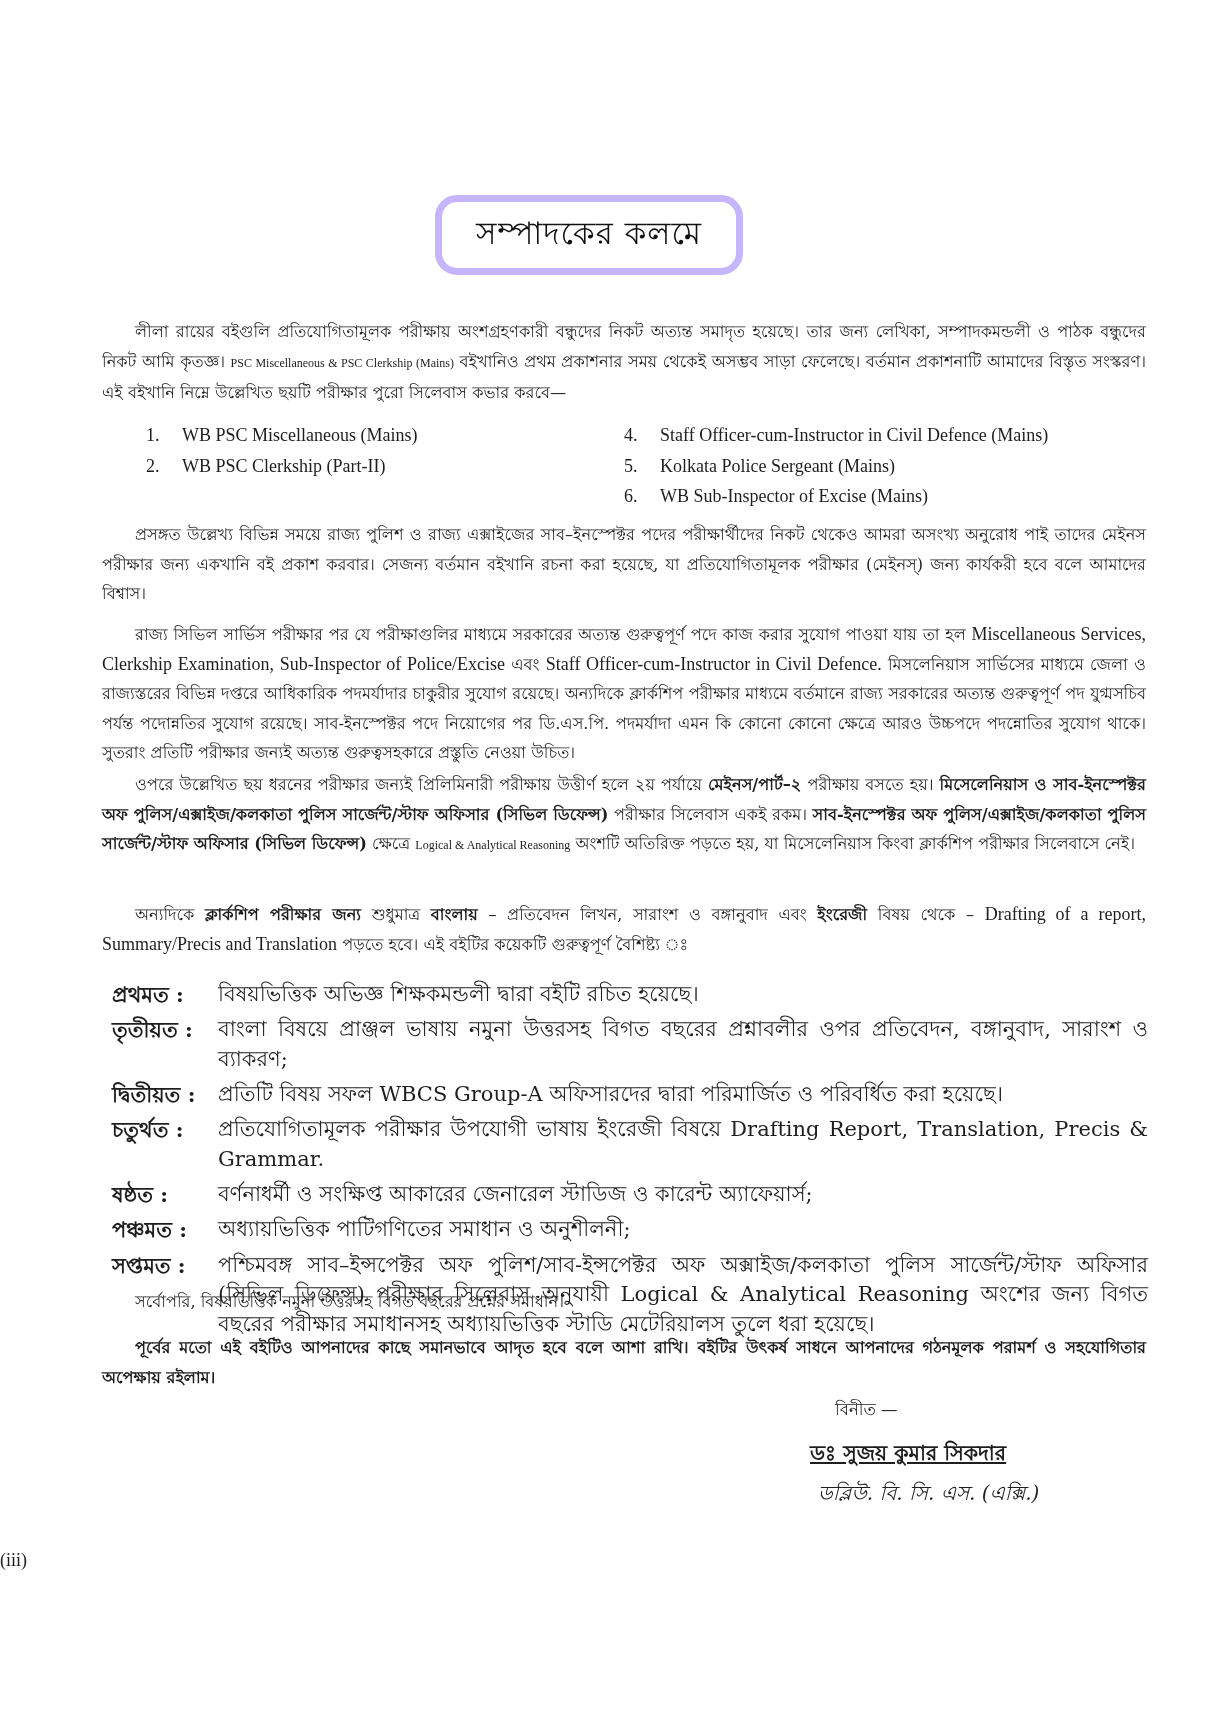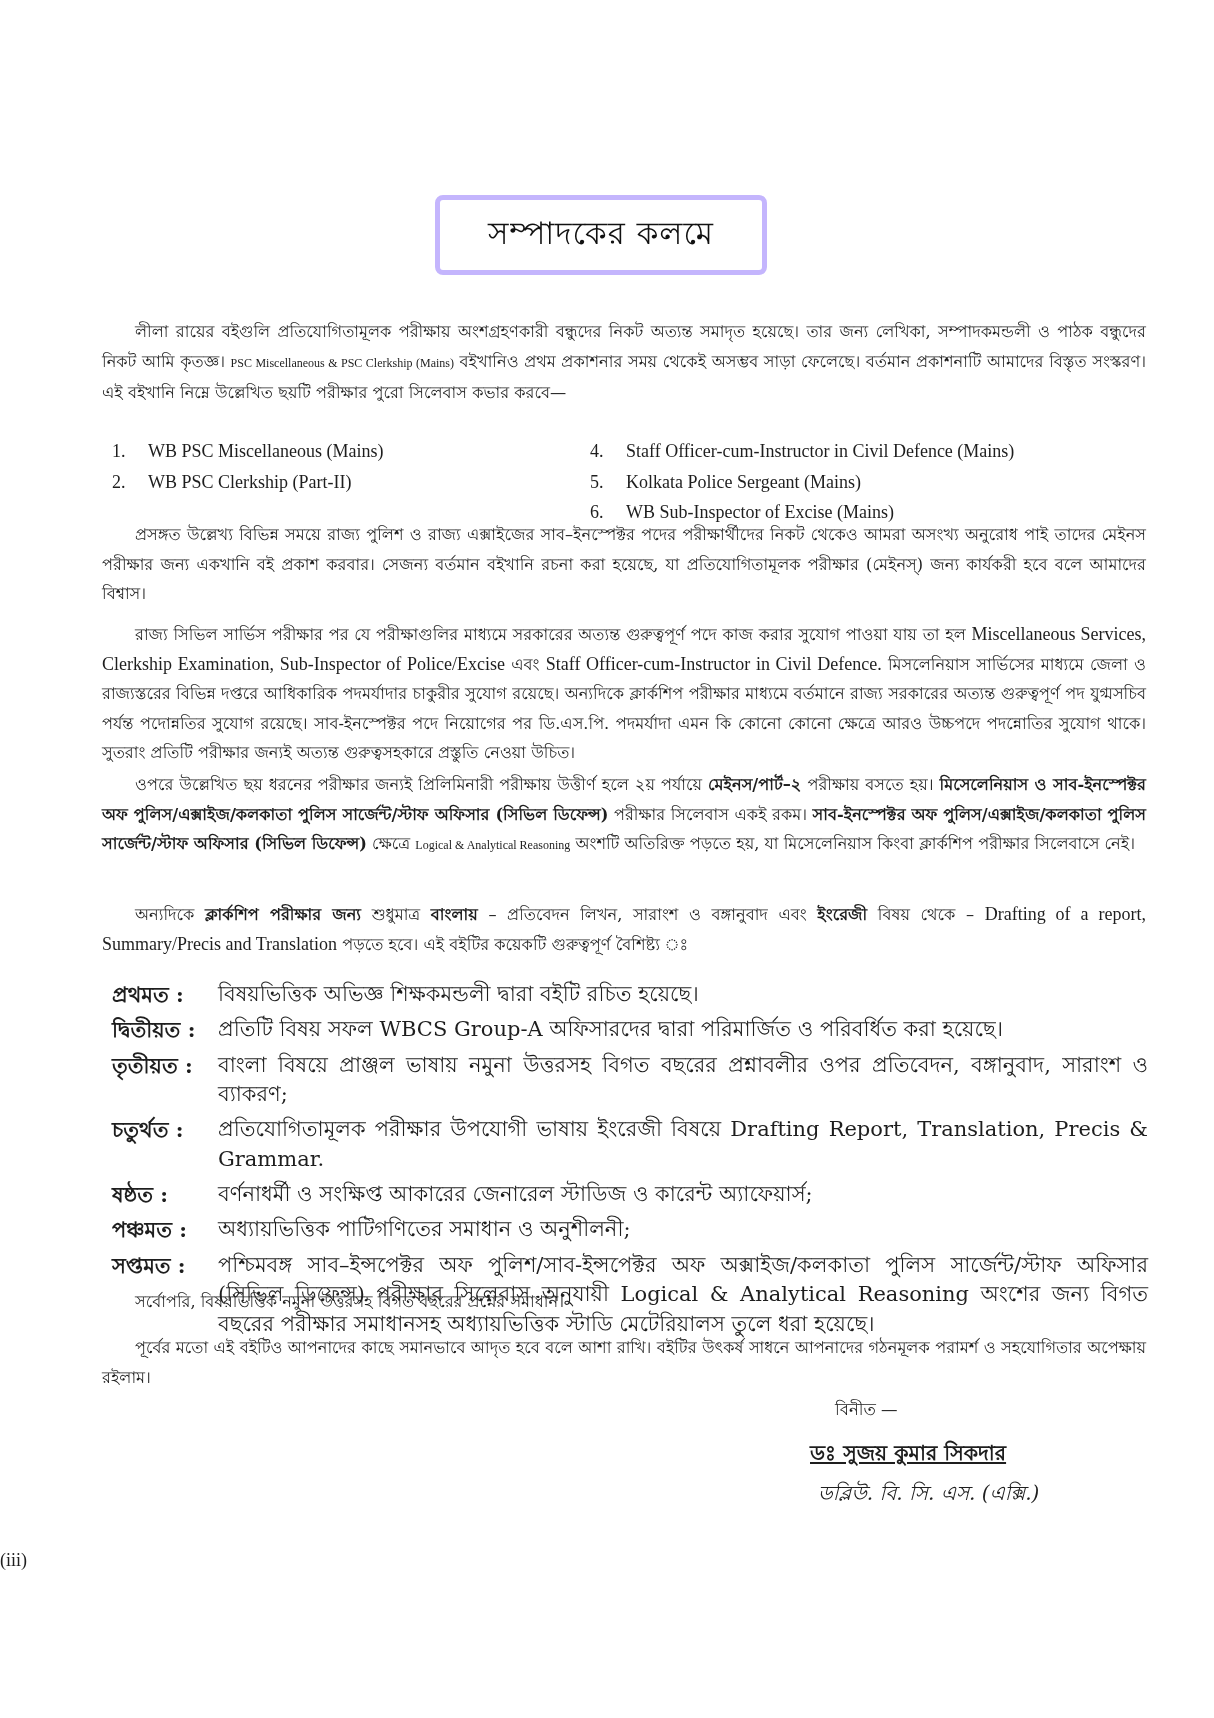--- a/index.html
+++ b/index.html
@@ -4,38 +4,38 @@
 <style>
   html, body { margin: 0; padding: 0; background: #ffffff; }
   body {
     width: 1214px; height: 1718px; position: relative; overflow: hidden;
     font-family: "DejaVu Serif", "Liberation Serif", serif;
     color: #1e1e1e;
   }
   .page { position: absolute; left: 0; top: 0; width: 1214px; height: 1718px; }
 
   .title-box {
-    position: absolute; left: 435px; top: 195px; width: 332px; height: 80px;
-    border: 5px solid #c4b5fd; border-radius: 8px; box-sizing: border-box;
+    position: absolute; left: 435px; top: 195px; width: 308px; height: 80px;
+    border: 7px solid #c4b5fd; border-radius: 22px; box-sizing: border-box;
     display: flex; align-items: center; justify-content: center;
     background: #fff;
   }
   .title-text { font-size: 31px; font-family: "DejaVu Sans", sans-serif; letter-spacing: 1px; color: #111; }
 
   .text-block {
     position: absolute; left: 102px; width: 1044px;
     font-size: 16.2px; line-height: 29.5px; text-align: justify;
   }
   .indent { text-indent: 33px; }
   .b { font-weight: bold; }
   .latin { font-family: "Liberation Serif", serif; font-size: 18px; }
   .latin-b { font-family: "Liberation Serif", serif; font-size: 12px; font-weight: normal; }
 
   .exam-list { position: absolute; left: 112px; top: 420px; width: 1000px; font-family: "Liberation Serif", serif; font-size: 18px; }
-  .exam-col { position: absolute; top: 16px; }
+  .exam-col { position: absolute; top: 0; margin-left: 34px; }
   .exam-item { height: 30.5px; line-height: 30.5px; white-space: nowrap; }
   .exam-num { display: inline-block; width: 36px; }
 
   .feature-list { position: absolute; left: 112px; top: 980px; width: 1036px; font-size: 21px; }
   .feature-row { display: flex; line-height: 29.5px; margin-bottom: 5.8px; }
   .feature-label { width: 106px; flex: none; font-weight: bold; }
   .feature-text { flex: 1; text-align: justify; }
 
   .signoff { position: absolute; left: 810px; top: 1397px; width: 280px; }
   .sig-closing { font-size: 16.5px; margin-left: 25px; }
@@ -82,26 +82,26 @@
   <div class="text-block indent" style="top:900px;">
     <span>অন্যদিকে </span><span class="b">ক্লার্কশিপ পরীক্ষার জন্য</span><span> শুধুমাত্র </span><span class="b">বাংলায়</span><span> – প্রতিবেদন লিখন, সারাংশ ও বঙ্গানুবাদ এবং </span><span class="b">ইংরেজী</span><span> বিষয় থেকে – </span><span class="latin">Drafting of a report, Summary/Precis and Translation</span><span> পড়তে হবে।  এই বইটির কয়েকটি গুরুত্বপূর্ণ বৈশিষ্ট্য ঃ</span>
   </div>
 
   <div class="feature-list">
     <div class="feature-row">
         <span class="feature-label">প্রথমত :</span>
         <span class="feature-text">বিষয়ভিত্তিক অভিজ্ঞ শিক্ষকমন্ডলী দ্বারা বইটি রচিত হয়েছে।</span>
       </div>
     <div class="feature-row">
+        <span class="feature-label">তৃতীয়ত :</span>
+        <span class="feature-text">বাংলা বিষয়ে প্রাঞ্জল ভাষায় নমুনা উত্তরসহ বিগত বছরের প্রশ্নাবলীর ওপর প্রতিবেদন, বঙ্গানুবাদ, সারাংশ ও ব্যাকরণ;</span>
+      </div>
+    <div class="feature-row">
         <span class="feature-label">দ্বিতীয়ত :</span>
         <span class="feature-text">প্রতিটি বিষয় সফল WBCS Group-A অফিসারদের দ্বারা পরিমার্জিত ও পরিবর্ধিত করা হয়েছে।</span>
-      </div>
-    <div class="feature-row">
-        <span class="feature-label">তৃতীয়ত :</span>
-        <span class="feature-text">বাংলা বিষয়ে প্রাঞ্জল ভাষায় নমুনা উত্তরসহ বিগত বছরের প্রশ্নাবলীর ওপর প্রতিবেদন, বঙ্গানুবাদ, সারাংশ ও ব্যাকরণ;</span>
       </div>
     <div class="feature-row">
         <span class="feature-label">চতুর্থত :</span>
         <span class="feature-text">প্রতিযোগিতামূলক পরীক্ষার উপযোগী ভাষায় ইংরেজী বিষয়ে Drafting Report, Translation, Precis &amp; Grammar.</span>
       </div>
     <div class="feature-row">
         <span class="feature-label">ষষ্ঠত :</span>
         <span class="feature-text">বর্ণনাধর্মী ও সংক্ষিপ্ত আকারের জেনারেল স্টাডিজ ও কারেন্ট অ্যাফেয়ার্স;</span>
       </div>
     <div class="feature-row">
@@ -109,21 +109,21 @@
         <span class="feature-text">অধ্যায়ভিত্তিক পাটিগণিতের সমাধান ও অনুশীলনী;</span>
       </div>
     <div class="feature-row">
         <span class="feature-label">সপ্তমত :</span>
         <span class="feature-text">পশ্চিমবঙ্গ সাব–ইন্সপেক্টর অফ পুলিশ/সাব-ইন্সপেক্টর অফ অক্সাইজ/কলকাতা পুলিস সার্জেন্ট/স্টাফ অফিসার (সিভিল ডিফেন্স) পরীক্ষার সিলেবাস অনুযায়ী Logical &amp; Analytical Reasoning অংশের জন্য বিগত বছরের পরীক্ষার সমাধানসহ অধ্যায়ভিত্তিক স্টাডি মেটেরিয়ালস তুলে ধরা হয়েছে।</span>
       </div>
   </div>
 
   <div class="text-block indent" style="top:1287px;">সর্বোপরি, বিষয়ভিত্তিক নমুনা উত্তরসহ বিগত বছরের প্রশ্নের সমাধান।</div>
 
-  <div class="text-block indent" style="top:1333px;">পূর্বের মতো এই বইটিও আপনাদের কাছে সমানভাবে আদৃত হবে বলে আশা রাখি।  বইটির উৎকর্ষ সাধনে আপনাদের গঠনমূলক পরামর্শ ও সহযোগিতার অপেক্ষায় রইলাম।</div>
+  <div class="text-block indent" style="top:1333px;font-weight:bold;">পূর্বের মতো এই বইটিও আপনাদের কাছে সমানভাবে আদৃত হবে বলে আশা রাখি।  বইটির উৎকর্ষ সাধনে আপনাদের গঠনমূলক পরামর্শ ও সহযোগিতার অপেক্ষায় রইলাম।</div>
 
   <div class="signoff">
     <div class="sig-closing">বিনীত —</div>
     <div class="sig-name">ডঃ সুজয় কুমার সিকদার</div>
     <div class="sig-title">ডব্লিউ. বি. সি. এস. (এক্সি.)</div>
   </div>
 
   <div class="page-num">(iii)</div>
 </div>
 

